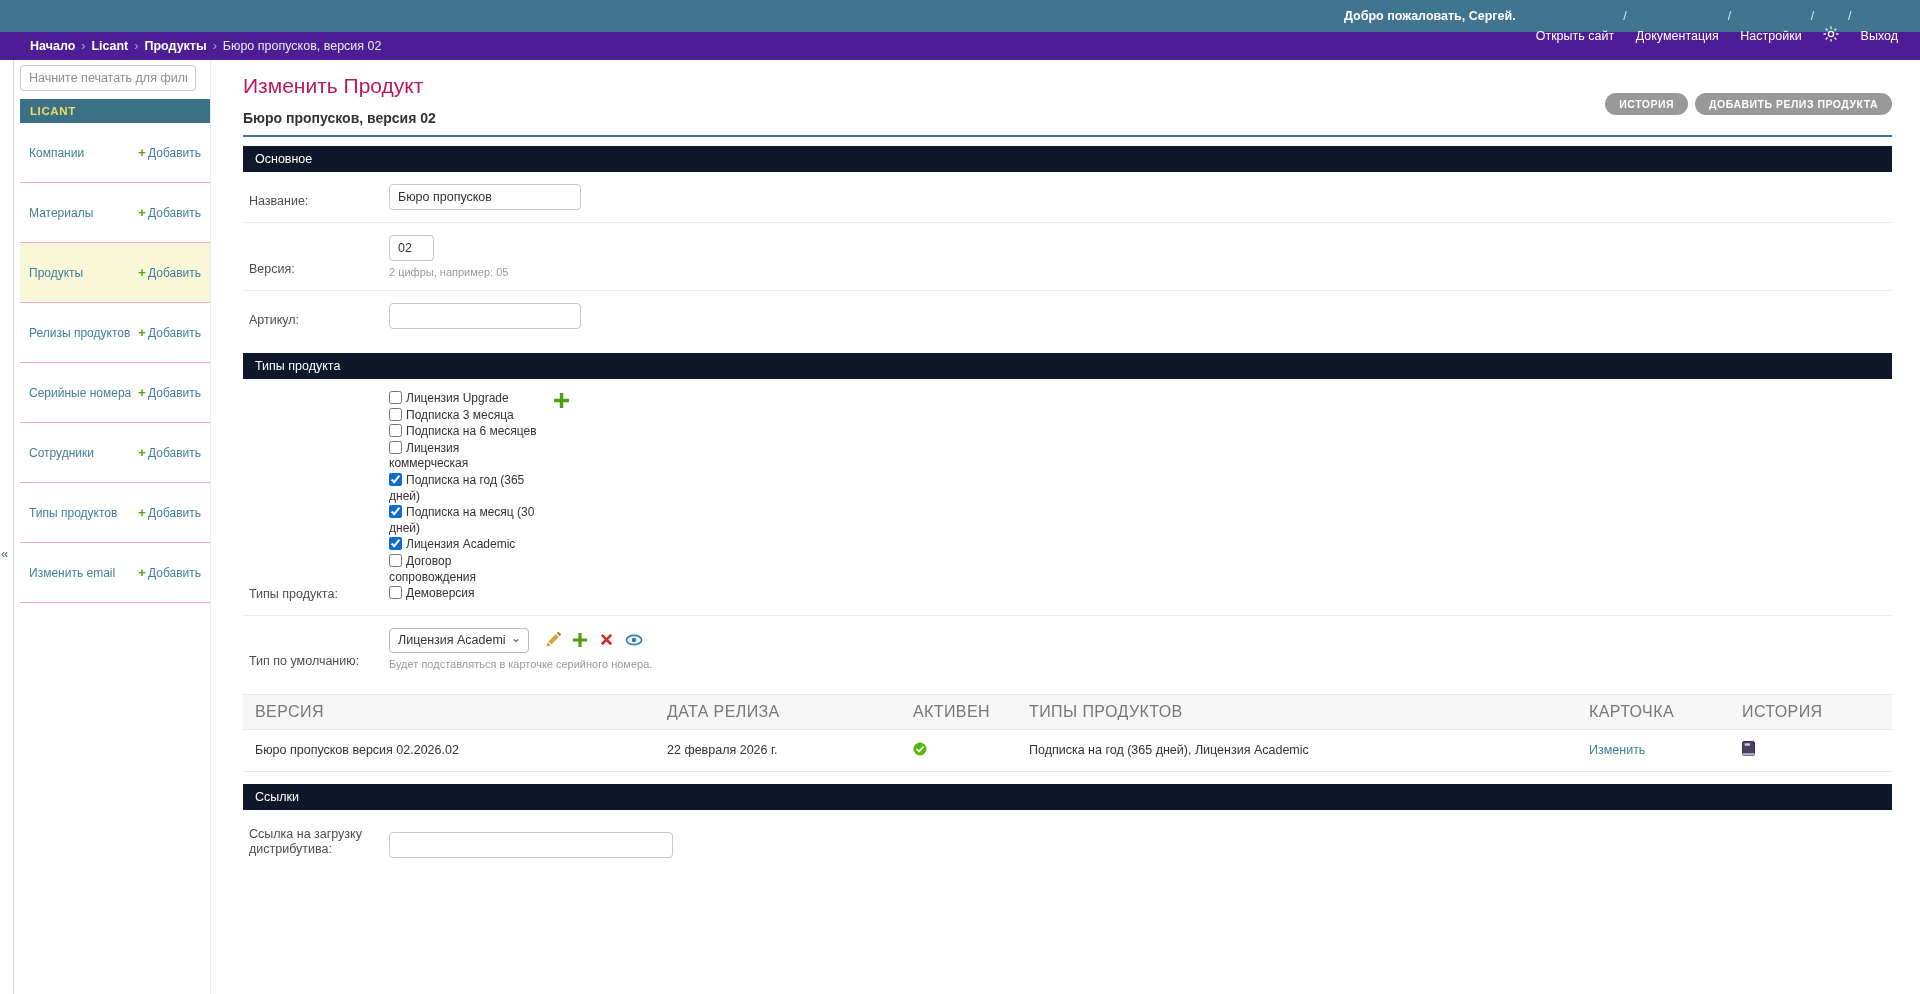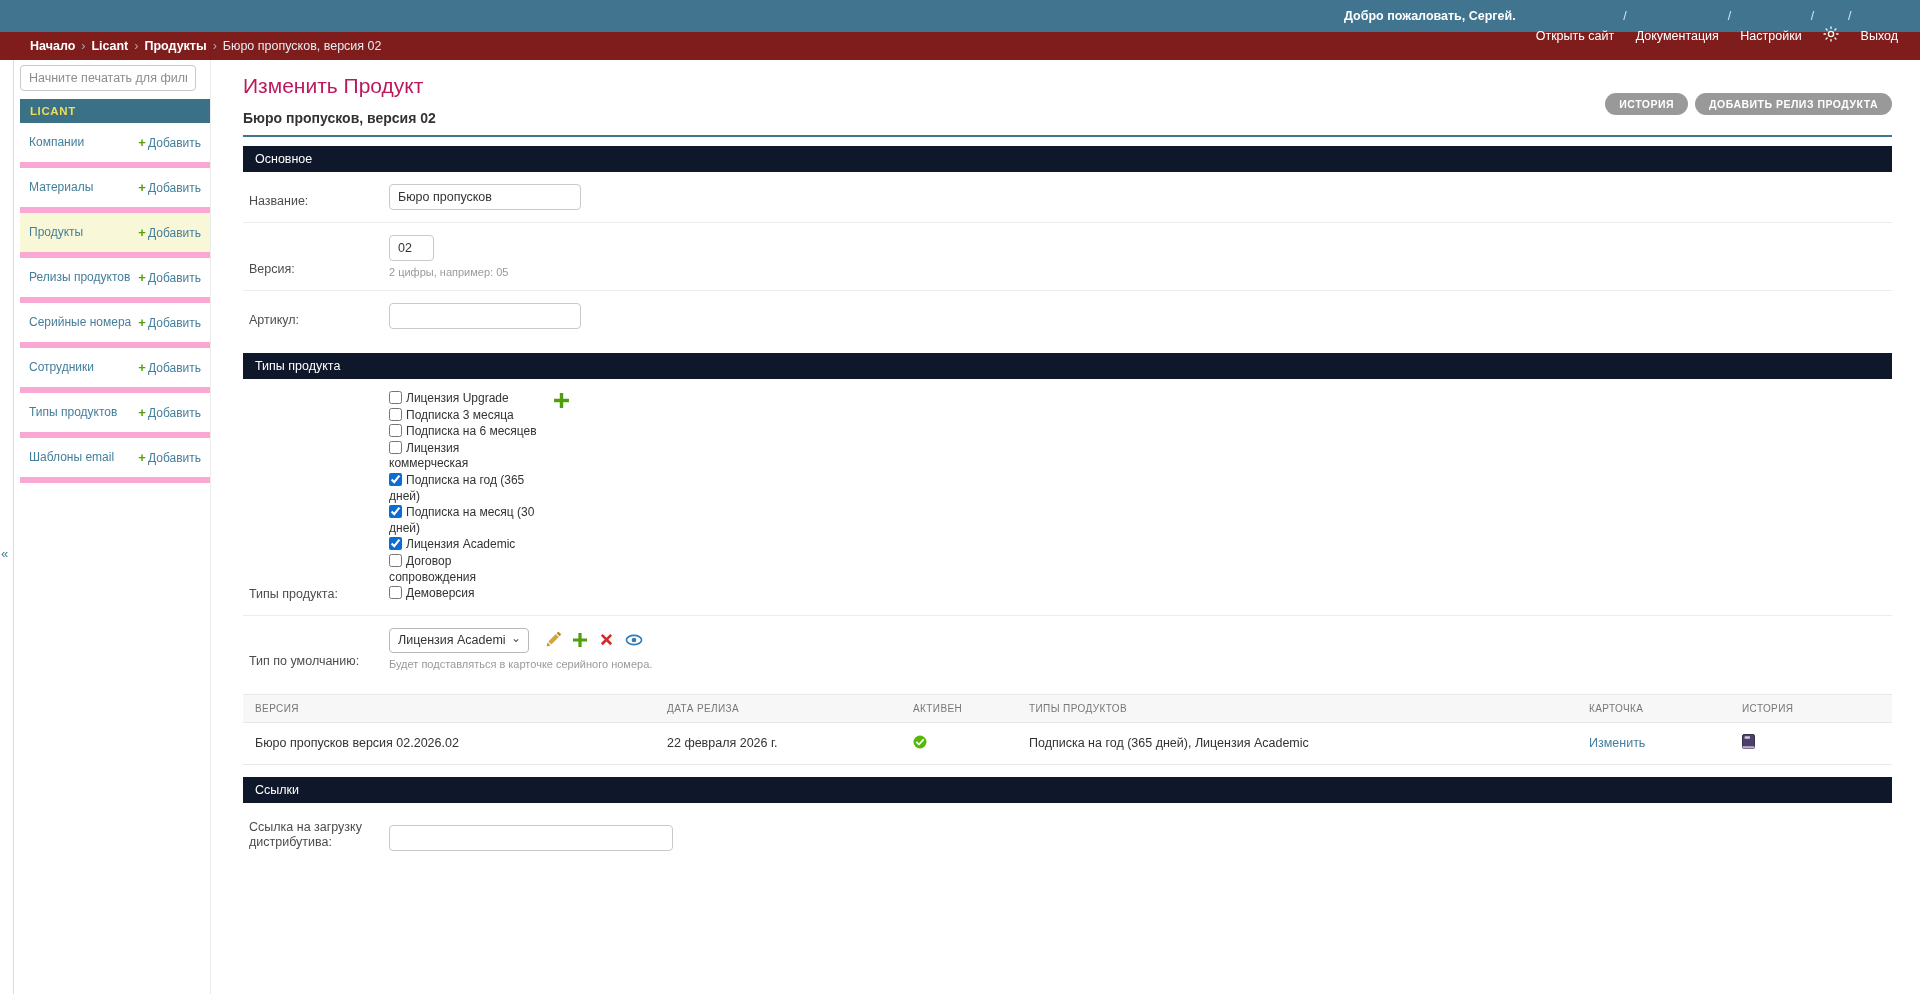--- a/index.html
+++ b/index.html
@@ -6,36 +6,36 @@
   body{font-family:"Liberation Sans","DejaVu Sans",sans-serif;background:#fff;color:#333;}
   .app{width:1920px;height:994px;overflow:hidden;position:relative;background:#fff;}
 
   
   .topbar{height:32px;background:#41748f;display:flex;align-items:center;justify-content:flex-end;padding:0 22px;font-size:12.5px;color:#fff;}
   .topbar .welcome{font-weight:700;margin-right:20px;}
   .topbar a,.topbar .tb-link{color:#fff;text-decoration:none;cursor:pointer;margin-top:39px;}
   .topbar .sep{color:#d6e4ec;margin:0 9px;}
   .sun-icon{display:inline-block;vertical-align:-3px;}
 
-  .breadcrumbs{height:28px;background:#7f1d1d;display:flex;align-items:center;padding:0 0 0 30px;font-size:12.5px;color:#dbe4e9;}
+  .breadcrumbs{height:28px;background:#4c1d95;display:flex;align-items:center;padding:0 0 0 30px;font-size:12.5px;color:#dbe4e9;}
   .breadcrumbs .crumb{color:#fff;font-weight:600;text-decoration:none;cursor:pointer;}
   .breadcrumbs .bsep{color:#9fb6c0;margin:0 6px;}
   .breadcrumbs .current{color:#e6edf1;font-weight:400;}
 
   
   .page{display:flex;height:934px;}
   .gutter{width:13px;border-right:1px solid #dcdcdc;position:relative;flex:none;}
   .collapse-toggle{position:absolute;left:1px;top:486px;color:#447e9b;font-size:13px;cursor:pointer;}
 
   .sidebar{width:196px;flex:none;border-right:1px solid #ececec;padding-top:3px;}
   .filter-input{display:block;margin:2px 6px 8px 6px;width:176px;height:24px;box-sizing:border-box;border:1px solid #c6c6c6;padding:2px 7px;font-size:11px;font-family:inherit;color:#333;}
   .filter-input::placeholder{color:#8d8d8d;}
   .side-module{margin-left:6px;}
   .side-caption{background:#3b7186;color:#f0dc57;font-size:11.5px;font-weight:700;letter-spacing:.6px;padding:6px 10px;}
-  .side-item{display:flex;justify-content:space-between;align-items:flex-start;padding:12px 9px;border-bottom:6px solid #f9a8d4;font-size:12px;background:#fff;}
+  .side-item{display:flex;justify-content:space-between;align-items:center;padding:22px 9px;border-bottom:1px solid #f9a8d4;font-size:12px;background:#fff;}
   .side-item.active{background:#f8f8d8;}
   .side-item .s-link{color:#447e9b;text-decoration:none;cursor:pointer;}
   .side-add{color:#447e9b;text-decoration:none;cursor:pointer;white-space:nowrap;}
   .side-add .plus{color:#56a00a;font-weight:700;margin-right:2px;font-size:13px;}
 
   
   .main{flex:1;padding:0 28px 0 32px;position:relative;min-width:0;}
   .page-title{font-size:21px;font-weight:400;color:#be185d;margin:14px 0 12px;}
   .object-tools{position:absolute;top:33px;right:28px;display:flex;gap:7px;}
   .tool-btn{background:#999;color:#fff;border:none;border-radius:15px;padding:5px 14px;font-size:10.5px;font-weight:700;letter-spacing:.5px;font-family:inherit;cursor:pointer;white-space:nowrap;}
@@ -61,21 +61,21 @@
   .add-type{margin-left:14px;margin-top:1px;cursor:pointer;background:none;border:none;padding:0;line-height:0;}
 
   .select-wrap{position:relative;display:inline-block;}
   select{appearance:none;-webkit-appearance:none;font-family:inherit;font-size:12.5px;color:#333;border:1px solid #b9b9b9;border-radius:4px;height:25px;width:140px;padding:2px 22px 2px 8px;background:#fff;}
   .chevron{position:absolute;right:8px;top:3px;color:#555;font-size:12px;pointer-events:none;}
   .inline-icons{display:inline-flex;align-items:center;gap:11px;margin-left:12px;vertical-align:middle;}
   .icon-btn{background:none;border:none;padding:0;cursor:pointer;line-height:0;}
 
   
   table.releases{width:100%;border-collapse:collapse;font-size:12.5px;}
-  table.releases th{background:#f7f7f7;color:#777;font-size:10px;font-weight:400;letter-spacing:.4px;text-align:left;padding:8px 12px;border-top:1px solid #e8e8e8;border-bottom:1px solid #e8e8e8;}
+  table.releases th{background:#f7f7f7;color:#777;font-size:16px;font-weight:400;letter-spacing:.4px;text-align:left;padding:8px 12px;border-top:1px solid #e8e8e8;border-bottom:1px solid #e8e8e8;}
   table.releases td{padding:11px 12px;border-bottom:1px solid #e8e8e8;color:#333;vertical-align:middle;}
   .card-link{color:#447e9b;text-decoration:none;cursor:pointer;}
 </style>
 </head>
 <body>
 
 <div class="app">
 
   <div class="topbar">
     <span class="welcome">Добро пожаловать, Сергей.</span>
@@ -147,21 +147,21 @@
         </div>
         <div class="side-item">
           <span class="s-link">Сотрудники</span>
           <span class="side-add"><span class="plus">+</span><span>Добавить</span></span>
         </div>
         <div class="side-item">
           <span class="s-link">Типы продуктов</span>
           <span class="side-add"><span class="plus">+</span><span>Добавить</span></span>
         </div>
         <div class="side-item">
-          <span class="s-link">Шаблоны email</span>
+          <span class="s-link">Изменить email</span>
           <span class="side-add"><span class="plus">+</span><span>Добавить</span></span>
         </div>
       </div>
     </div>
 
     <div class="main">
       <div class="object-tools">
         <button class="tool-btn">ИСТОРИЯ</button>
         <button class="tool-btn">ДОБАВИТЬ РЕЛИЗ ПРОДУКТА</button>
       </div>

